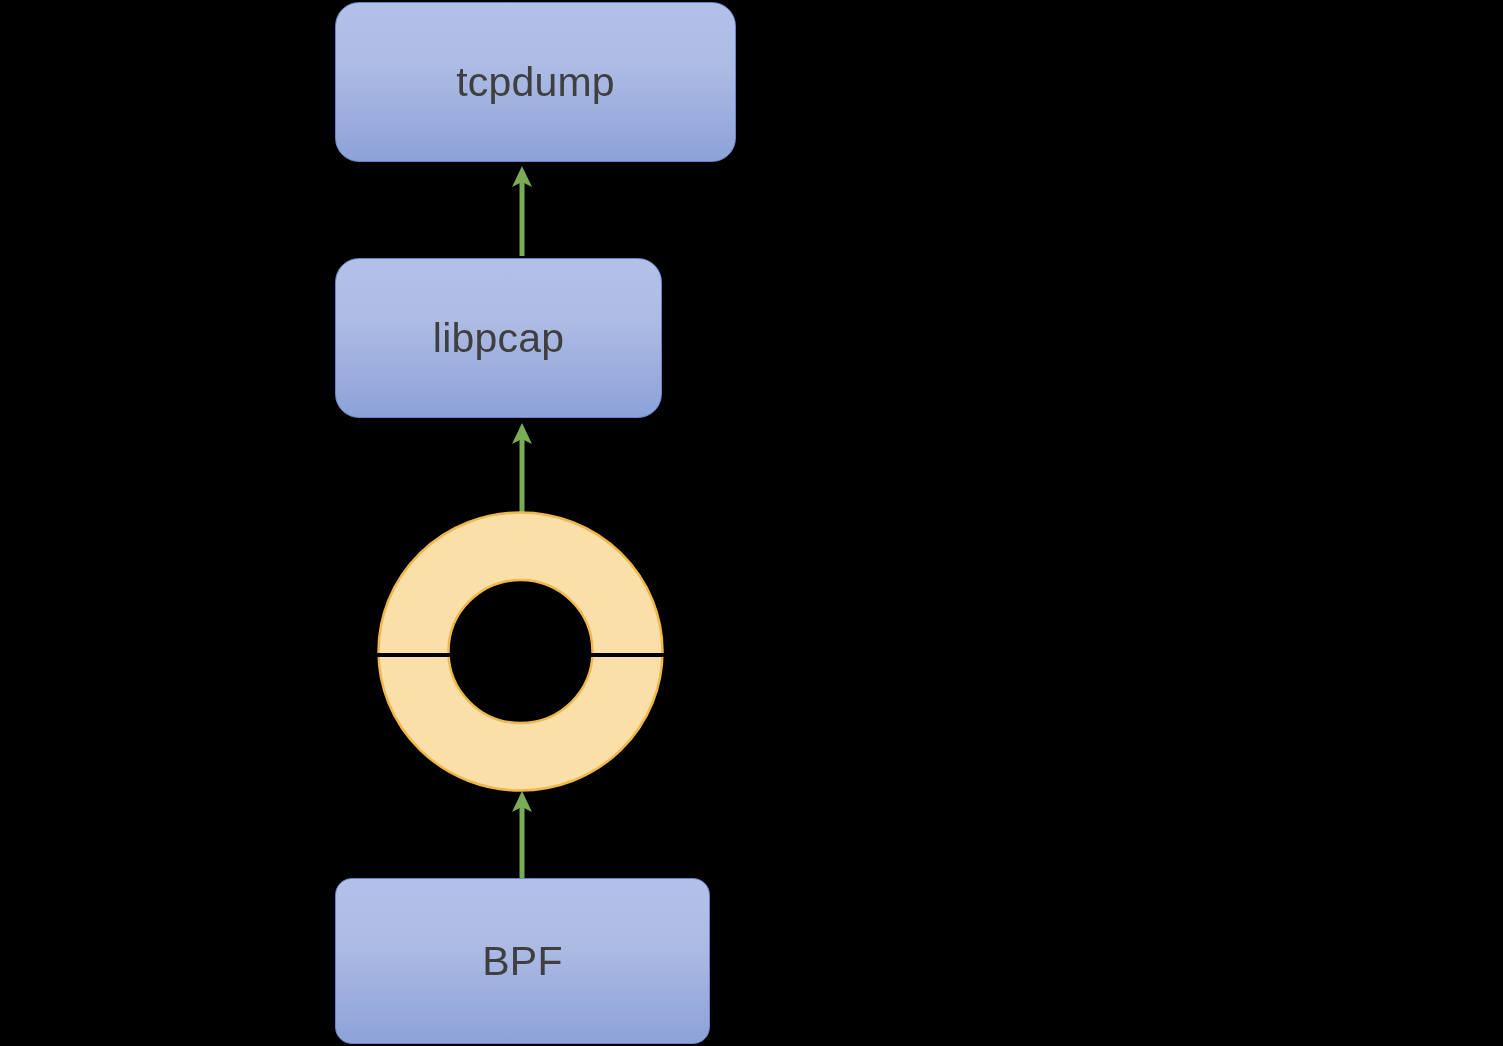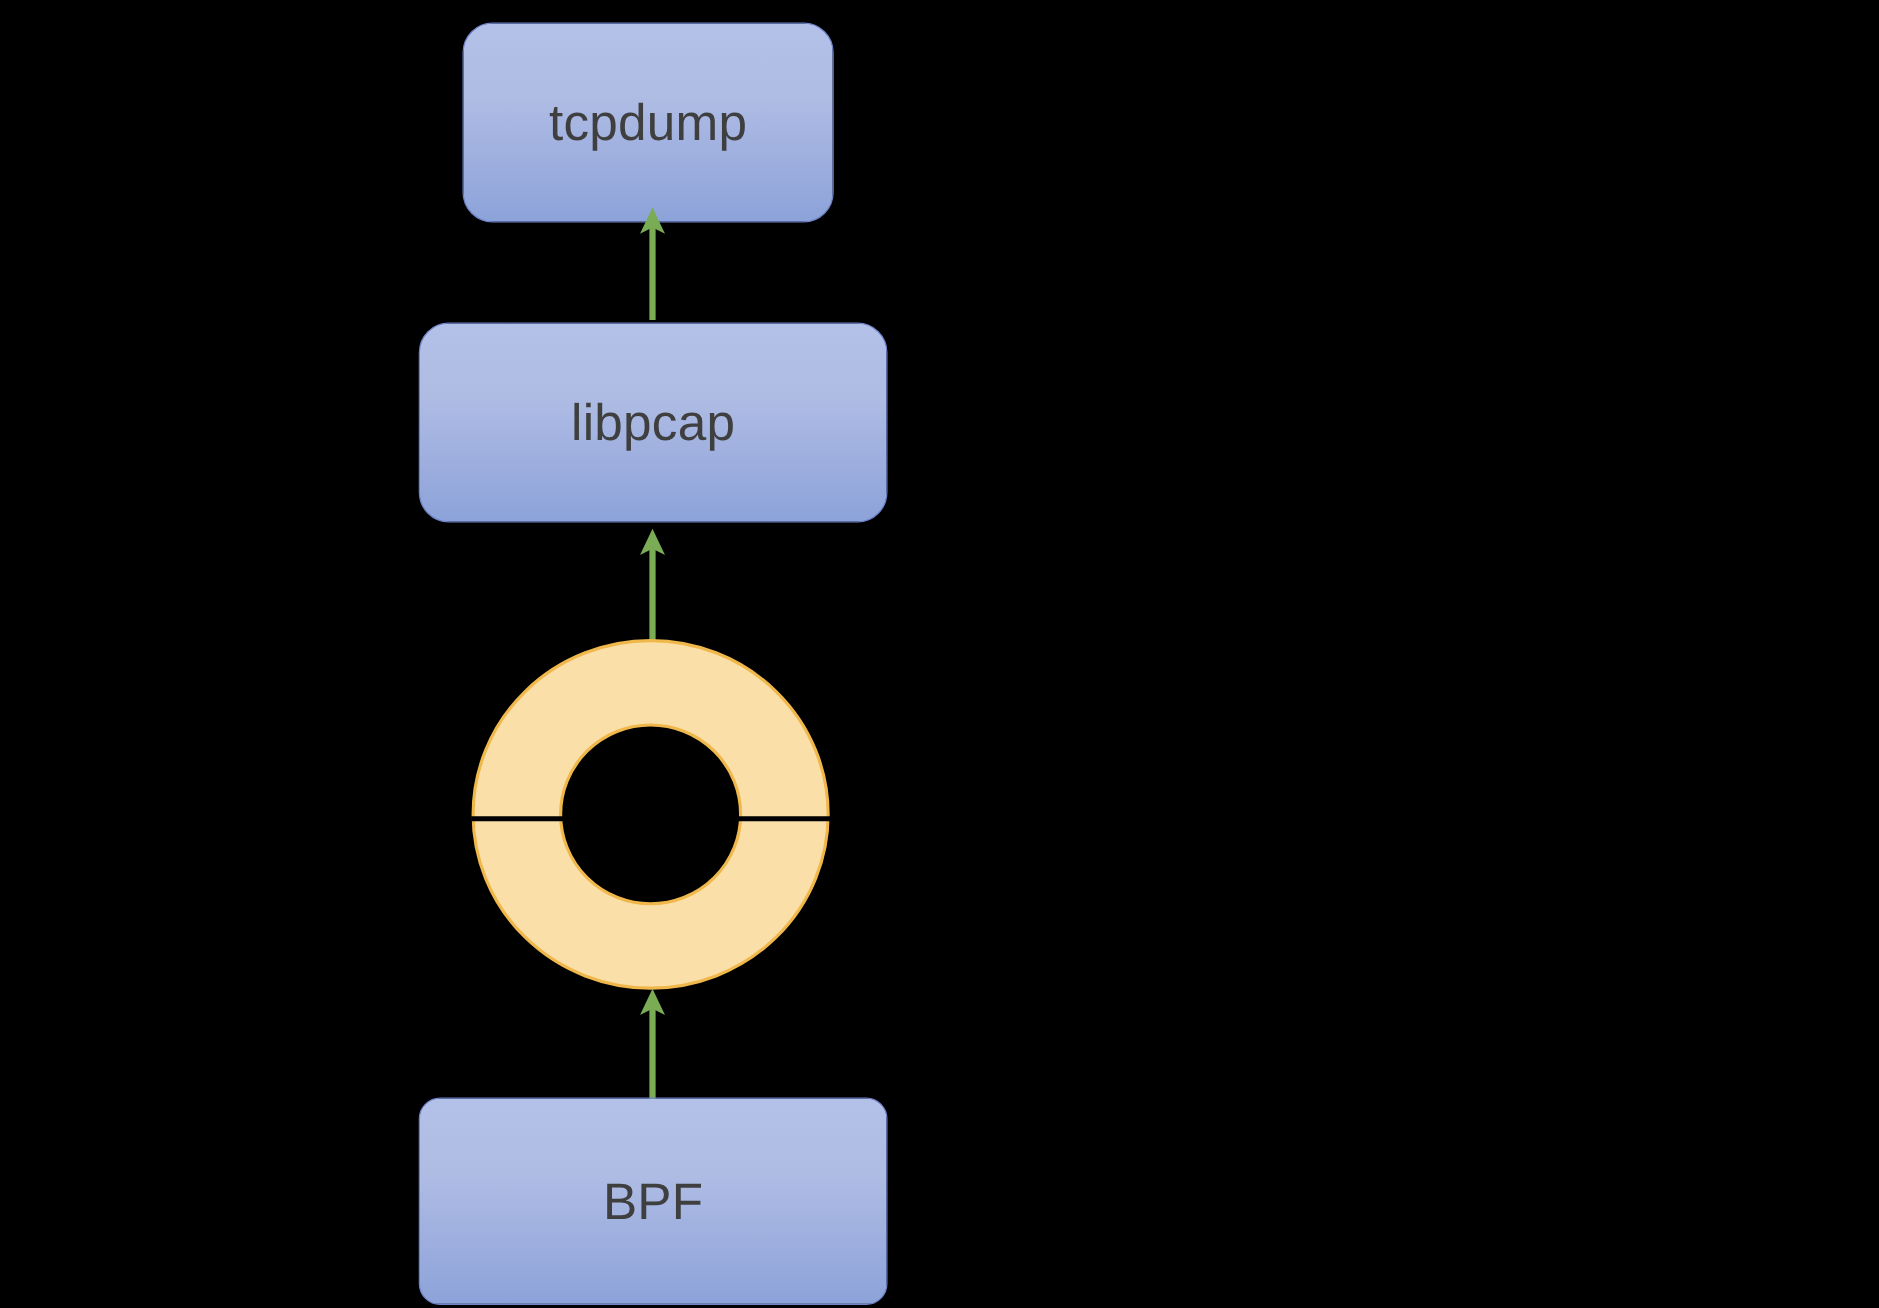--- a/index.html
+++ b/index.html
@@ -35,22 +35,22 @@
   .node-label {
     color: #3f3f3f;
     font-size: 41px;
     font-weight: 400;
     letter-spacing: 0.2px;
     line-height: 1;
     white-space: nowrap;
     font-family: "Liberation Sans", sans-serif;
   }
 
-  #box-tcpdump { left: 335px; top: 18px;   width: 297px; height: 160px; margin-left: 35px; }
-  #box-libpcap { left: 335px; top: 258px; width: 375px; height: 160px; align-items: center; }
+  #box-tcpdump { left: 335px; top: 2px;   width: 401px; height: 160px; }
+  #box-libpcap { left: 335px; top: 258px; width: 327px; height: 160px; align-items: center; }
   #box-bpf     { left: 335px; top: 878px; width: 375px; height: 166px; border-radius: 17px; }
 
   
   .arrow {
     position: absolute;
     overflow: visible;
   }
   #arrow-libpcap-to-tcpdump { left: 497px; top: 163px; width: 50px; height: 95px; }
   #arrow-ring-to-libpcap    { left: 497px; top: 420px; width: 50px; height: 92px; }
   #arrow-bpf-to-ring        { left: 497px; top: 788px; width: 50px; height: 92px; }

